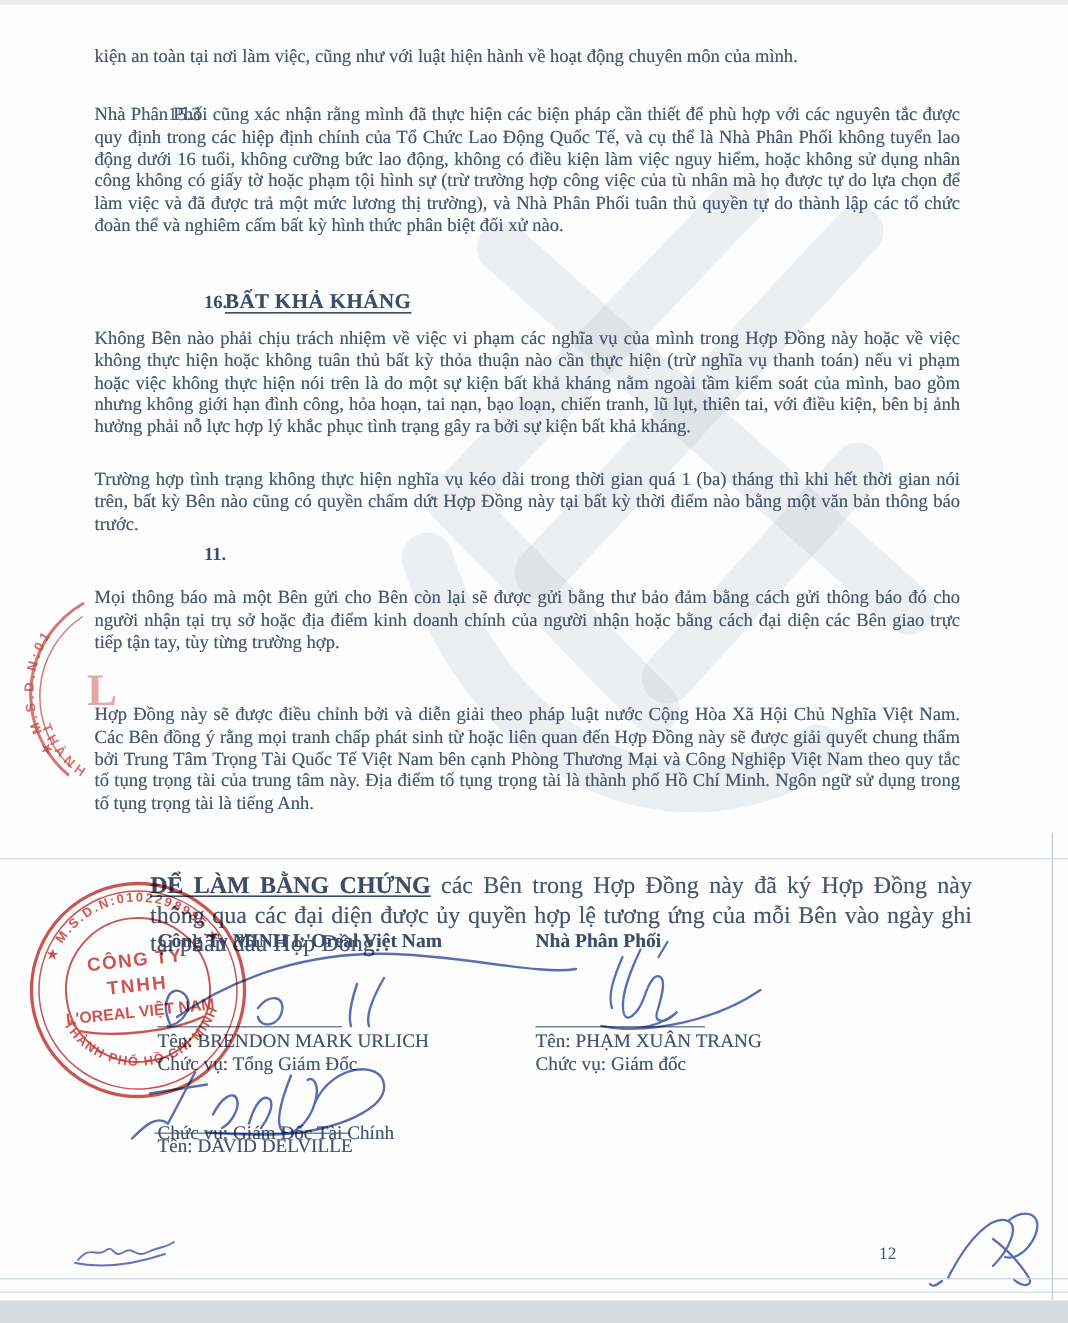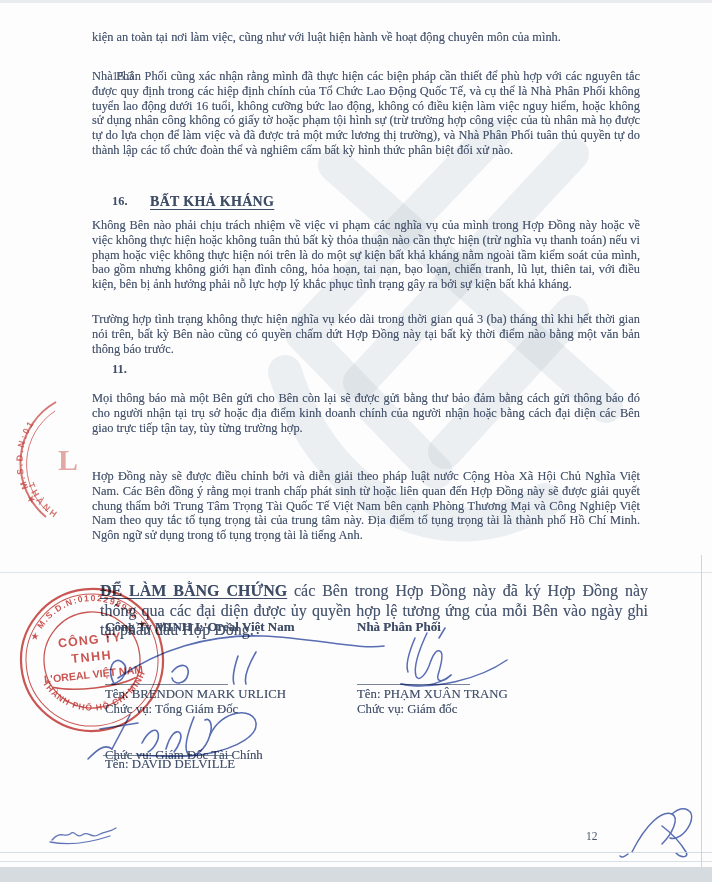--- a/index.html
+++ b/index.html
@@ -2,23 +2,23 @@
 <html><head>
 <meta charset="utf-8">
 <style>
   html,body{margin:0;padding:0;background:#e9ecef;}
   .page{position:relative;width:712px;height:882px;margin:0 auto;background:#fdfdfe;overflow:hidden;
         font-family:"Liberation Serif","DejaVu Serif",serif;color:#47556e;}
   .abs{position:absolute;}
   .body-text{font-size:12.4px;line-height:14.8px;text-align:justify;margin:0;
              text-shadow:0 0 .3px rgba(71,85,110,.55);}
   .clause{position:absolute;left:0;width:712px;}
-  .clause .body-text{margin-left:92px;margin-right:72px;}
+  .clause .body-text{margin-left:63px;margin-right:72px;}
   .num{position:absolute;left:112px;top:0;font-size:12.4px;}
-  .num.b{font-weight:bold;color:#3e4c66;}
+  .num.b{font-weight:bold;color:#3e4c66;margin-left:24px;}
   .heading-text{font-weight:bold;font-size:14px;letter-spacing:.3px;color:#3e4c66;
                 text-decoration:underline;text-underline-offset:3px;margin-left:150px;
                 text-shadow:0 0 .3px rgba(62,76,102,.55);}
   .witness{position:absolute;left:100px;top:581px;width:548px;font-size:16px;line-height:19.5px;
            text-align:justify;margin:0;text-shadow:0 0 .3px rgba(71,85,110,.5);}
   .witness .lead{font-weight:bold;color:#3e4c66;text-decoration:underline;text-underline-offset:2px;}
   .sig-party{position:absolute;top:619px;font-weight:bold;font-size:13px;color:#3e4c66;
              text-shadow:0 0 .3px rgba(62,76,102,.5);}
   .sig-name{position:absolute;font-size:12.8px;color:#44526b;text-shadow:0 0 .3px rgba(68,82,107,.5);}
   .sig-line{position:absolute;height:1px;background:#566780;opacity:.8;}
@@ -52,21 +52,21 @@
   </div>
 
   <div class="clause" style="top:194px">
     <span class="num b">16.</span>
     <div class="heading-text">BẤT KHẢ KHÁNG</div>
   </div>
   <div class="clause" style="top:218px">
     <p class="body-text">Không Bên nào phải chịu trách nhiệm về việc vi phạm các nghĩa vụ của mình trong Hợp Đồng này hoặc về việc không thực hiện hoặc không tuân thủ bất kỳ thỏa thuận nào cần thực hiện (trừ nghĩa vụ thanh toán) nếu vi phạm hoặc việc không thực hiện nói trên là do một sự kiện bất khả kháng nằm ngoài tầm kiểm soát của mình, bao gồm nhưng không giới hạn đình công, hỏa hoạn, tai nạn, bạo loạn, chiến tranh, lũ lụt, thiên tai, với điều kiện, bên bị ảnh hưởng phải nỗ lực hợp lý khắc phục tình trạng gây ra bởi sự kiện bất khả kháng.</p>
   </div>
   <div class="clause" style="top:312px">
-    <p class="body-text">Trường hợp tình trạng không thực hiện nghĩa vụ kéo dài trong thời gian quá 3 (ba) tháng thì khi hết thời gian nói trên, bất kỳ Bên nào cũng có quyền chấm dứt Hợp Đồng này tại bất kỳ thời điểm nào bằng một văn bản thông báo trước.</p>
+    <p class="body-text">Trường hợp tình trạng không thực hiện nghĩa vụ kéo dài trong thời gian quá 1 (ba) tháng thì khi hết thời gian nói trên, bất kỳ Bên nào cũng có quyền chấm dứt Hợp Đồng này tại bất kỳ thời điểm nào bằng một văn bản thông báo trước.</p>
   </div>
 
   <div class="clause" style="top:362px">
     <span class="num b">11.</span>
   </div>
   <div class="clause" style="top:391px">
     <p class="body-text">Mọi thông báo mà một Bên gửi cho Bên còn lại sẽ được gửi bằng thư bảo đảm bằng cách gửi thông báo đó cho người nhận tại trụ sở hoặc địa điểm kinh doanh chính của người nhận hoặc bằng cách đại diện các Bên giao trực tiếp tận tay, tùy từng trường hợp.</p>
   </div>
 
   <div class="clause" style="top:469px">

